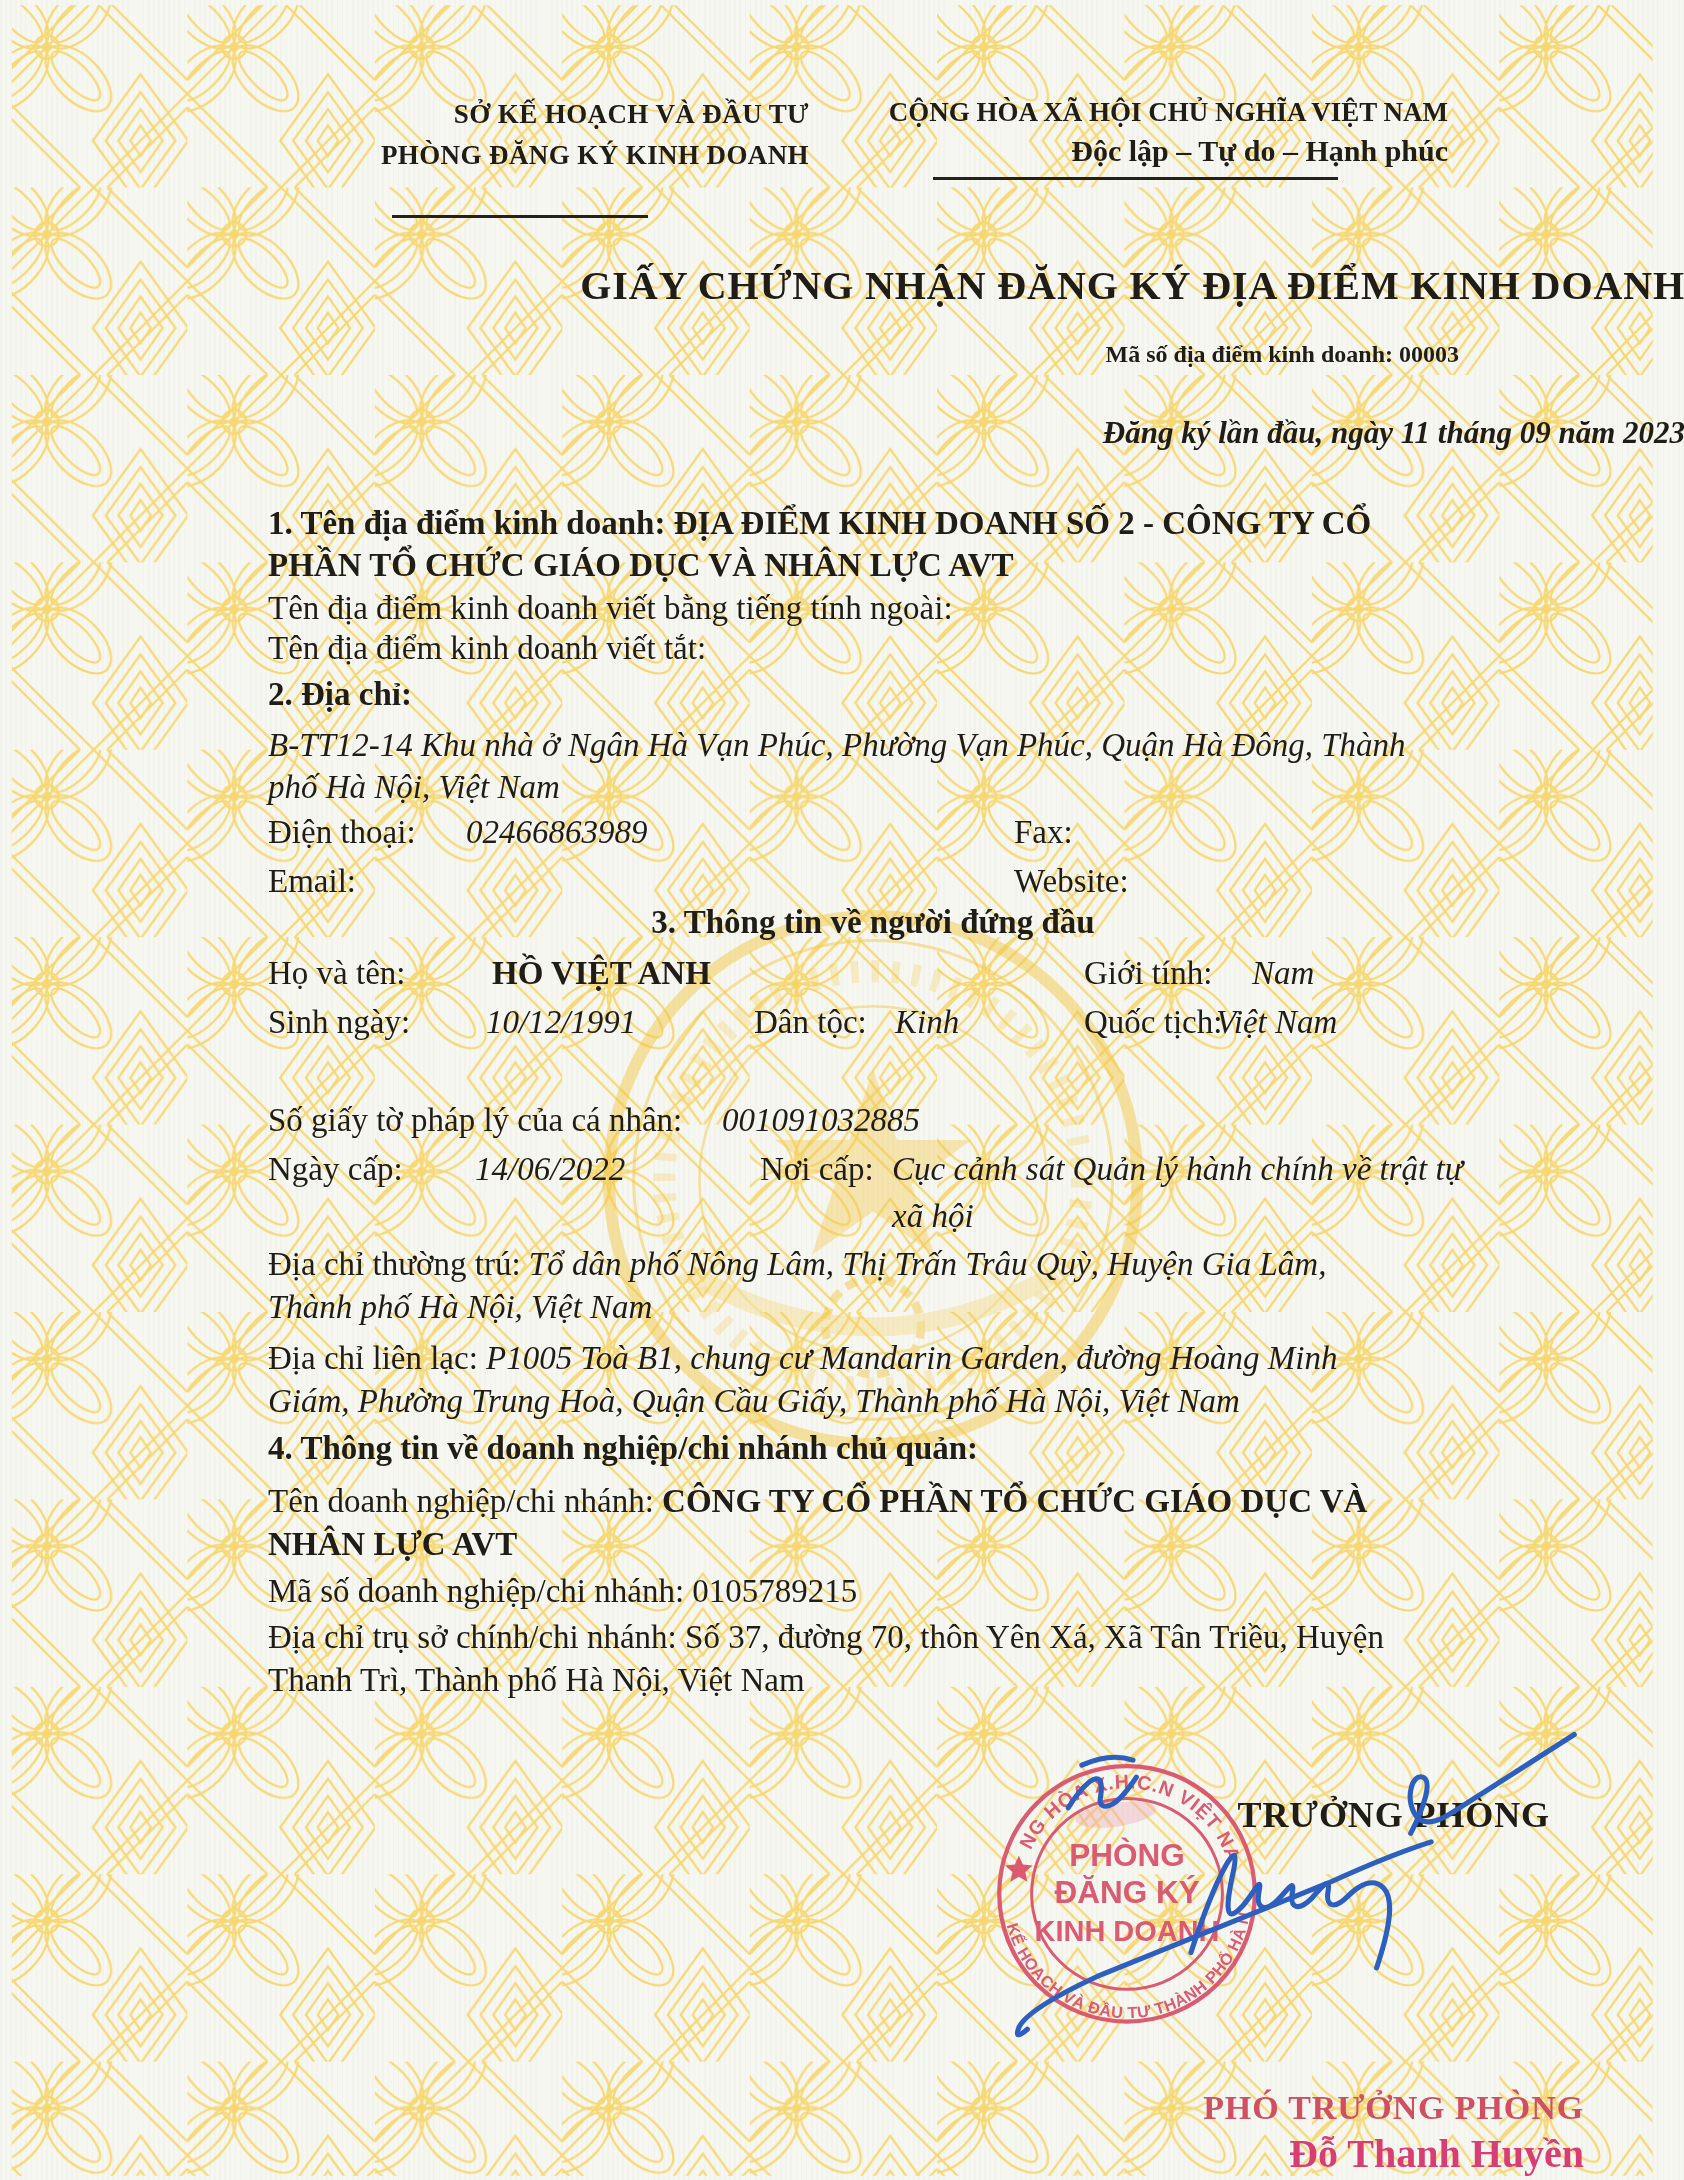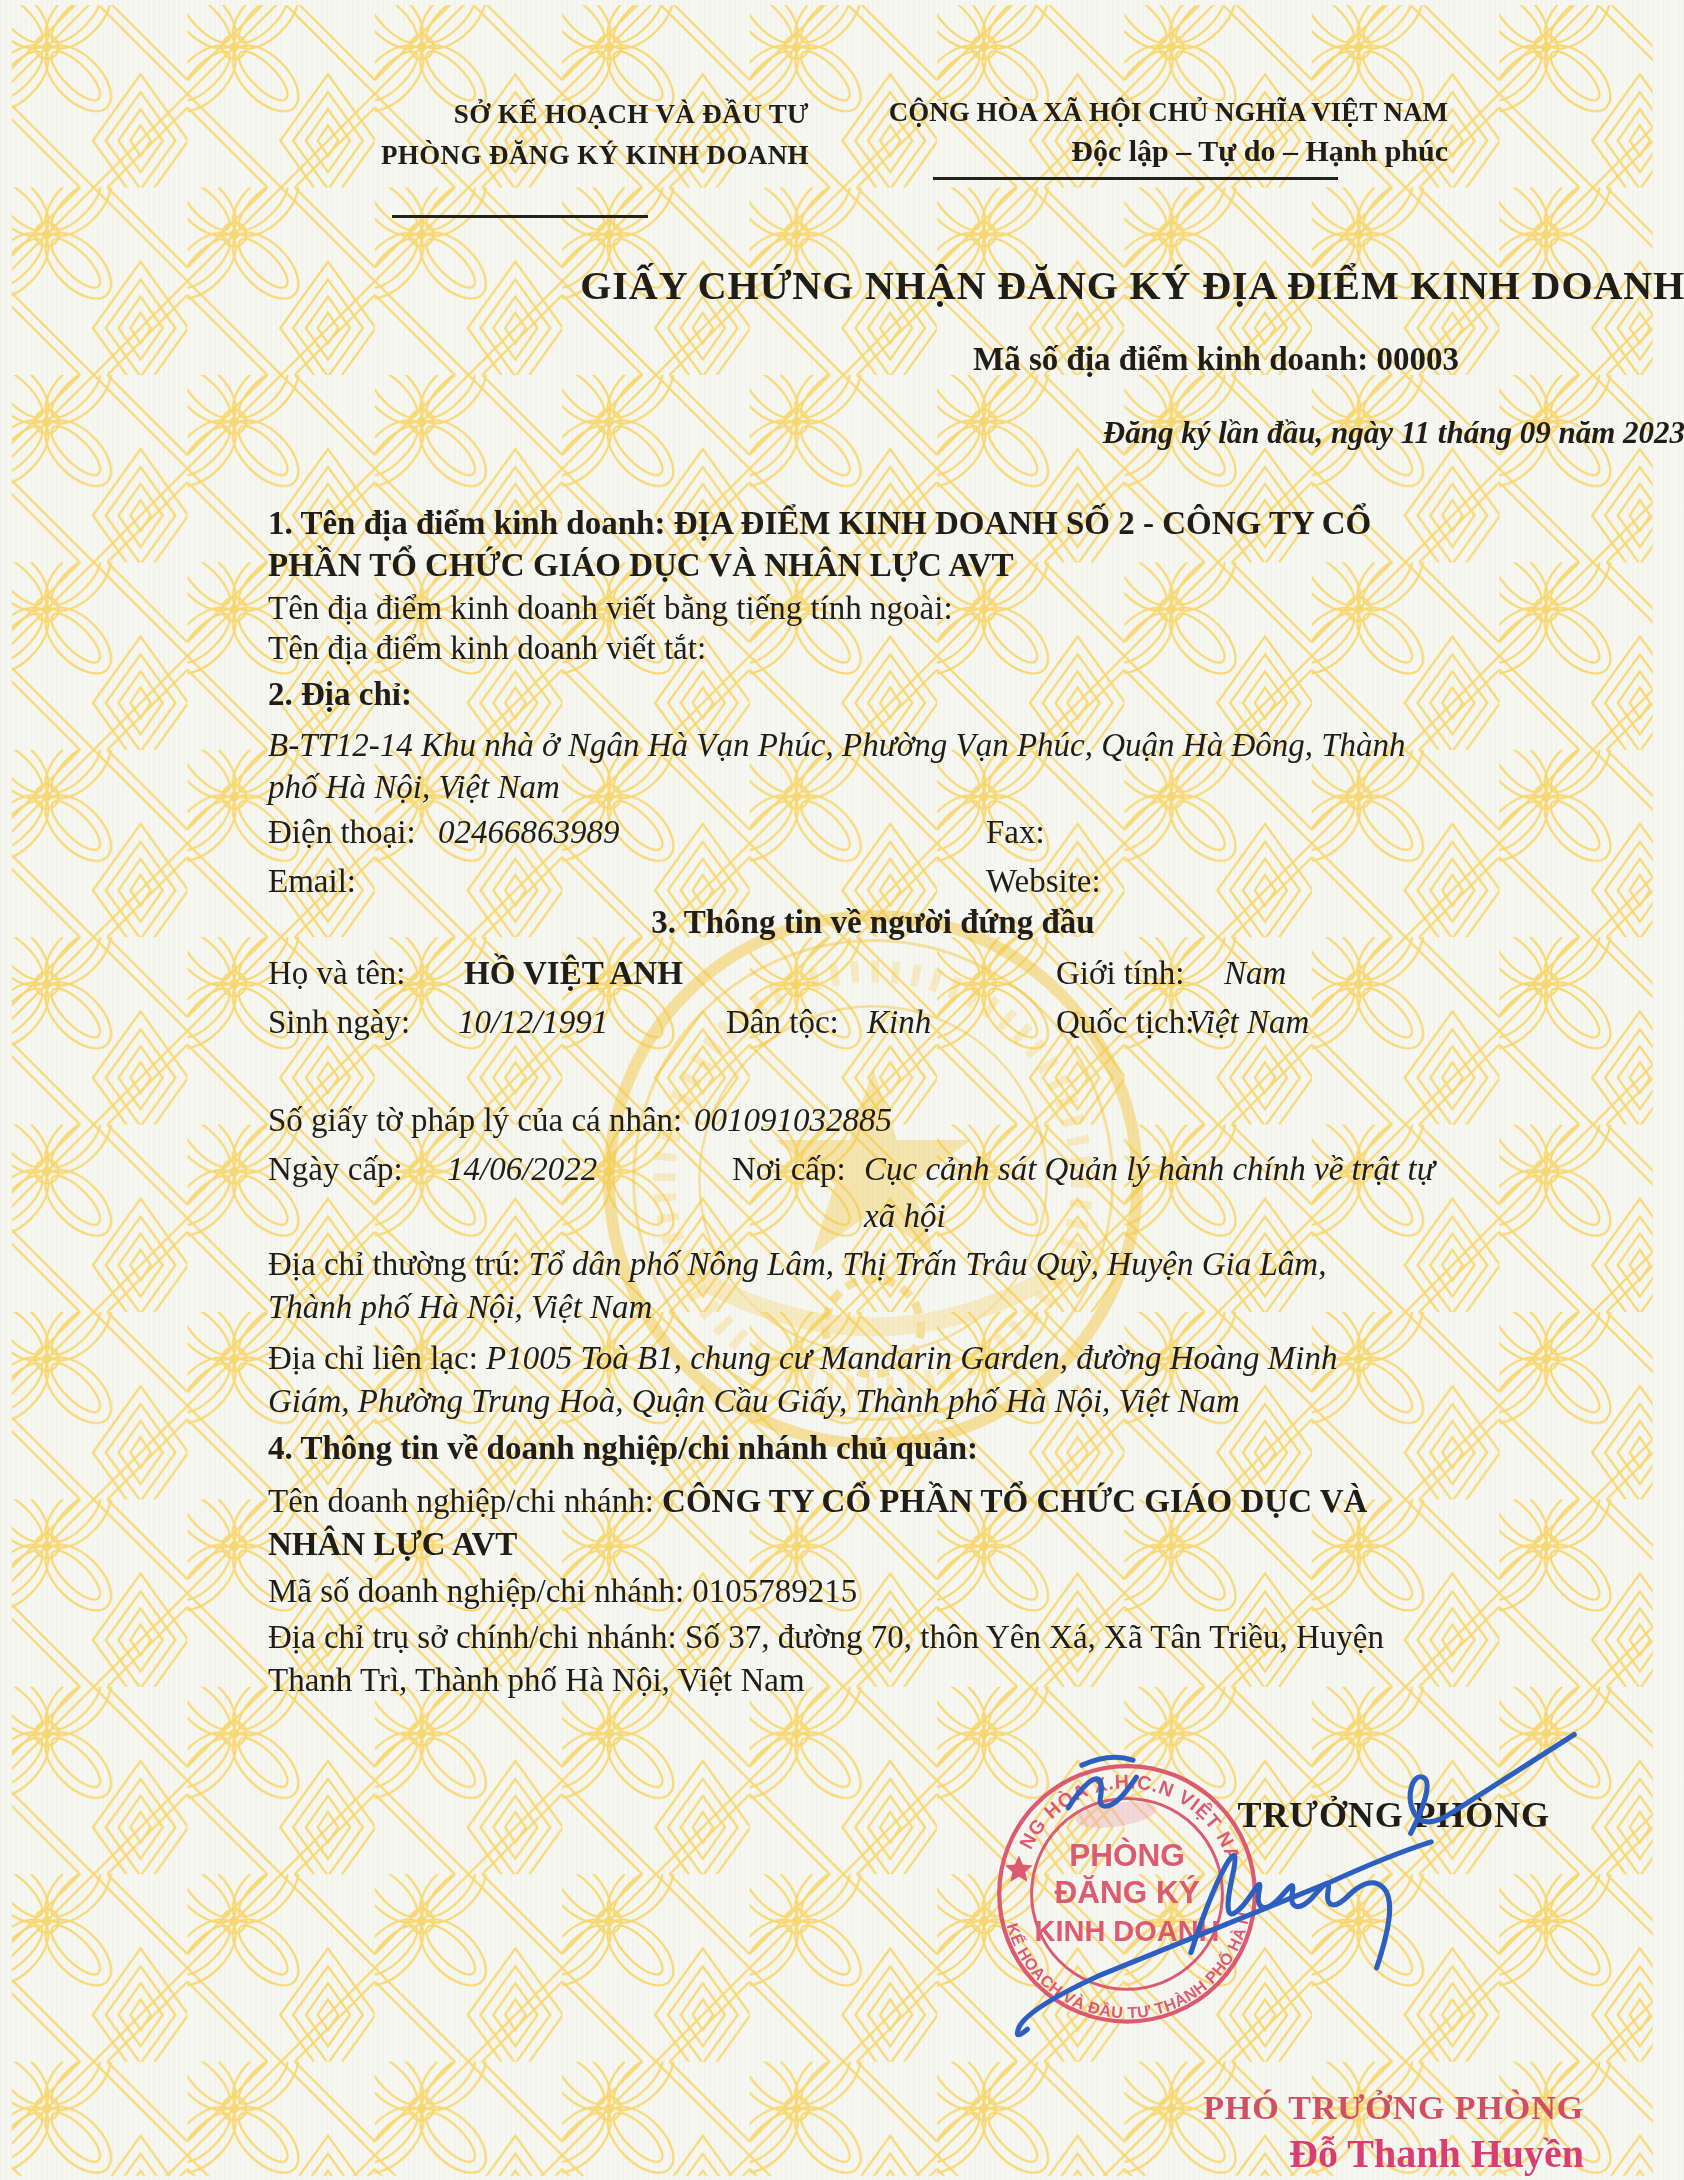--- a/index.html
+++ b/index.html
@@ -16,26 +16,26 @@
   svg.bg, svg.overlay{position:absolute;left:0;top:0;width:1685px;height:2181px;pointer-events:none;}
   .abs{position:absolute;}
   .center{text-align:right;}
   .b{font-weight:700;}
   .hdr-left{left:230px;top:94px;width:579px;font-size:27px;font-weight:700;line-height:41px;letter-spacing:0.4px;}
   .hdr-right{left:835px;top:94px;width:613px;font-weight:700;}
   .hdr-right .l1{font-size:27px;line-height:37px;}
   .hdr-right .l2{font-size:30px;line-height:39px;}
   .rule{position:absolute;height:2.6px;background:#24201a;}
   .title{left:0;top:262px;width:1685px;font-size:40px;font-weight:700;letter-spacing:0.9px;}
-  .code-line{left:0;top:341px;width:1459px;font-size:33px;font-weight:700;}
+  .code-line{left:0;top:341px;width:1459px;font-size:24px;font-weight:700;}
   .date-line{left:0;top:415px;width:1685px;font-size:31px;font-weight:700;font-style:italic;}
   .row{position:absolute;left:268px;width:1210px;font-size:33px;line-height:39px;white-space:nowrap;}
   .caps{font-weight:700;}
   .val{font-style:italic;}
-  .fl{position:absolute;white-space:nowrap;}
+  .fl{position:absolute;white-space:nowrap;margin-left:28px;}
   .sig-title{left:1005px;top:1794px;width:545px;font-size:36px;font-weight:700;letter-spacing:0.9px;}
   .deputy{left:988px;top:2089px;width:596px;font-size:34px;font-weight:700;color:#d14f63;letter-spacing:0.9px;}
   .signer{left:988px;top:2130px;width:596px;font-size:40px;font-weight:700;color:#d83d74;}
 </style>
 </head>
 <body>
 
 <div class="page">
 
   <svg class="bg" viewBox="0 0 1978 2560">

